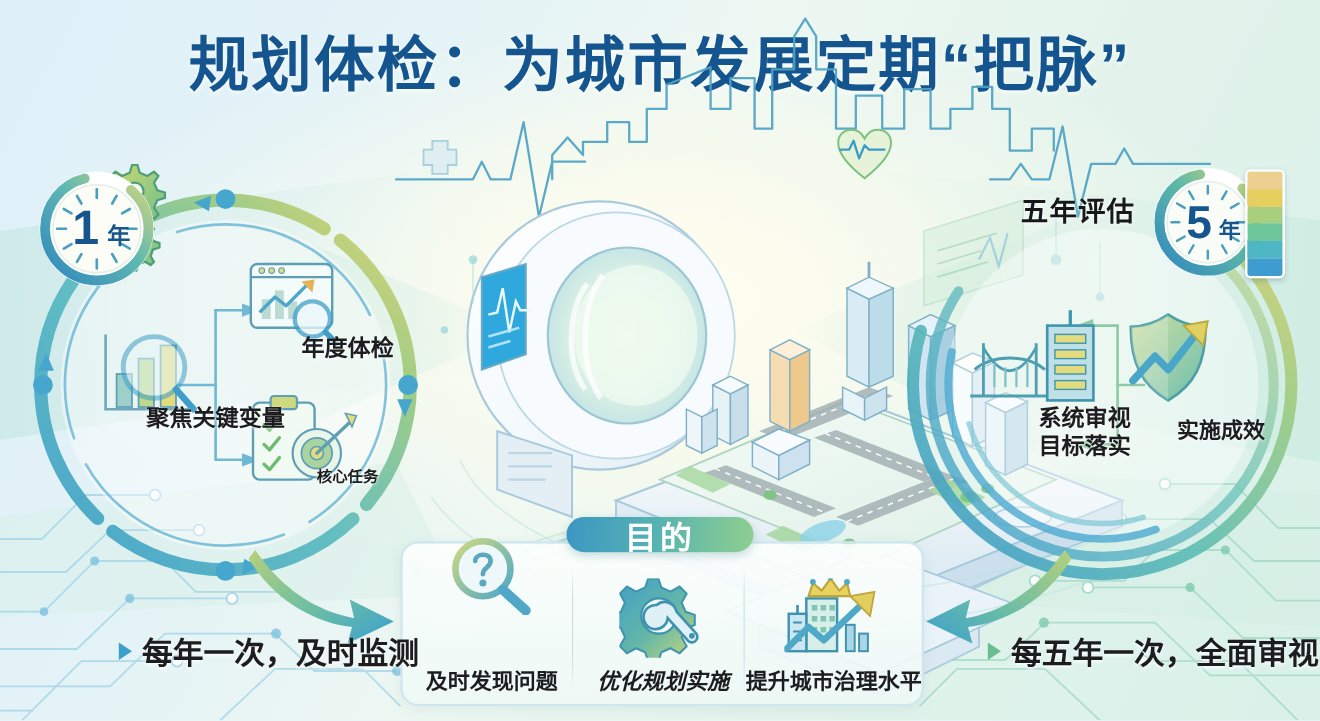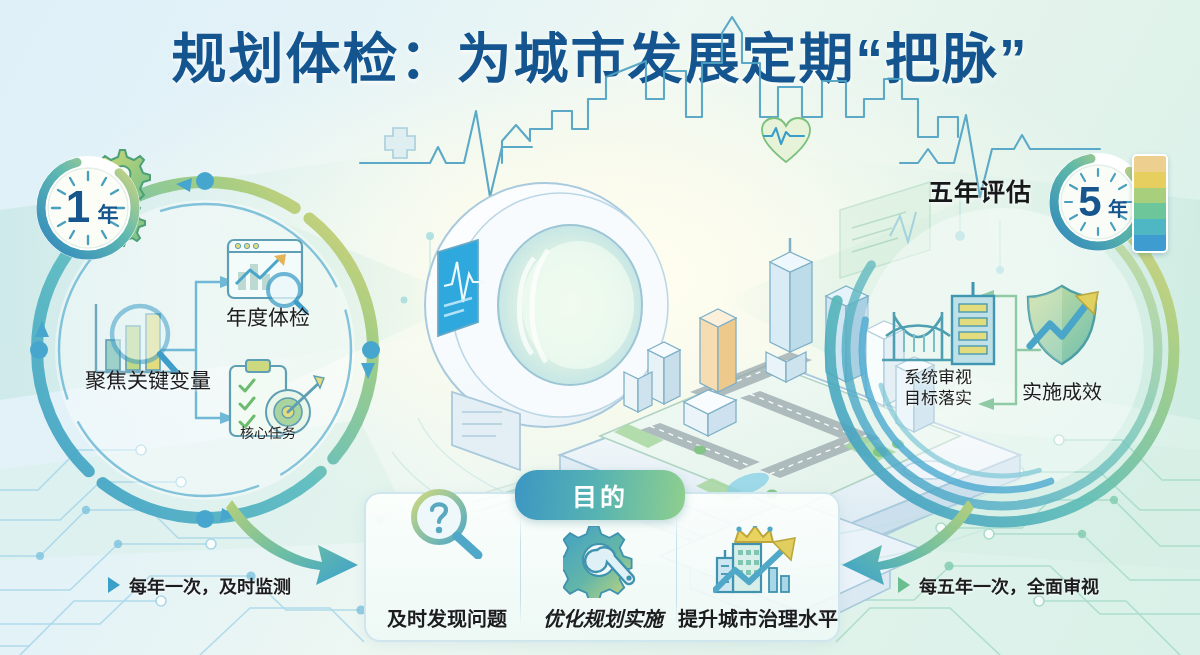--- a/index.html
+++ b/index.html
@@ -23,23 +23,24 @@
     position:absolute;left:0;top:28px;width:1200px;text-align:center;
     font-size:55px;line-height:62px;font-weight:bold;color:#15558f;
     letter-spacing:2px;
     font-family:"Liberation Sans","DejaVu Sans",sans-serif;
     text-shadow:0 2px 5px rgba(255,255,255,.85);
     white-space:nowrap;
   }
 
   
   .lbl{
-    position:absolute;color:#1d1d1f;font-weight:normal;
+    position:absolute;color:#1d1d1f;font-weight:bold;
     text-align:center;white-space:nowrap;line-height:1.22;
     text-shadow:0 1px 3px rgba(255,255,255,.9);
+    margin-left:48px;
   }
 
   
   .clockwrap{position:absolute;}
   .legendbar{
     position:absolute;border:2px solid #ffffff;border-radius:5px;overflow:hidden;
     box-shadow:0 2px 5px rgba(40,90,120,.25);
   }
   .legendbar i{display:block;height:16.666%;}
 
@@ -51,38 +52,38 @@
   }
 
   
   #purposePanel{
     position:absolute;left:364px;top:492px;width:472px;height:146px;
     border:2px solid #cfe6ef;border-radius:16px;
     background:linear-gradient(180deg,rgba(252,255,253,.93),rgba(238,249,246,.88));
     box-shadow:0 3px 12px rgba(120,160,170,.13);
   }
   #purposeBadge{
-    position:absolute;left:515px;top:470px;width:170px;height:50px;
+    position:absolute;left:515px;top:470px;width:170px;height:32px;
     border-radius:22px;
     background:linear-gradient(95deg,#3c96c3 0%,#56b3b2 48%,#8fcf8e 100%);
     box-shadow:0 3px 9px rgba(70,140,150,.3);
     display:flex;align-items:center;justify-content:center;
-    color:#ffffff;font-size:25px;font-weight:bold;letter-spacing:3px;
+    color:#ffffff;font-size:29px;font-weight:bold;letter-spacing:3px;
   }
   .pCell{
     position:absolute;top:510px;width:150px;height:122px;
     display:flex;flex-direction:column;align-items:center;justify-content:flex-end;
   }
   .pCell .picon{height:74px;display:flex;align-items:center;justify-content:center;}
   .pCell .ptxt{font-size:20px;font-weight:bold;color:#1d1d1f;white-space:nowrap;margin-top:4px;}
   .vsep{position:absolute;top:514px;width:1px;height:112px;background:linear-gradient(180deg,rgba(200,226,234,0),#c6e0ea 25%,#c6e0ea 75%,rgba(200,226,234,0));}
 
   
   .caption{
-    position:absolute;font-size:18px;font-weight:bold;color:#1d1d1f;white-space:nowrap;
+    position:absolute;font-size:28px;font-weight:bold;color:#1d1d1f;white-space:nowrap;
     display:flex;align-items:center;gap:9px;
     text-shadow:0 1px 3px rgba(255,255,255,.9);
   }
   .tri{width:0;height:0;border-style:solid;border-width:8px 0 8px 12px;border-color:transparent transparent transparent #3aa0c9;}
   .tri.green{border-left-color:#69bd8e;}
 </style>
 </head>
 <body>
 
 <div id="stage">
@@ -651,21 +652,21 @@
       <i style="background: rgb(79, 182, 196);"></i>
       <i style="background: rgb(63, 156, 208);"></i>
     </div>
 
   <div id="fiveYearTitle">五年评估</div>
 
   <div class="lbl" style="left:48px;top:368px;width:200px;font-size:21px;">聚焦关键变量</div>
   <div class="lbl" style="left:198px;top:305px;width:140px;font-size:21px;">年度体检</div>
   <div class="lbl" style="left:198px;top:425px;width:140px;font-size:14px;">核心任务</div>
 
-  <div class="lbl" style="left:868px;top:368px;width:140px;font-size:17px;">
+  <div class="lbl" style="left:868px;top:368px;width:140px;font-size:21px;">
     <div>系统审视</div>
     <div>目标落实</div>
   </div>
   <div class="lbl" style="left:998px;top:380px;width:128px;font-size:20px;">实施成效</div>
 
   <div id="purposePanel"></div>
   <div id="purposeBadge">目的</div>
   <div class="vsep" style="left:520px;"></div>
   <div class="vsep" style="left:676px;"></div>
 

